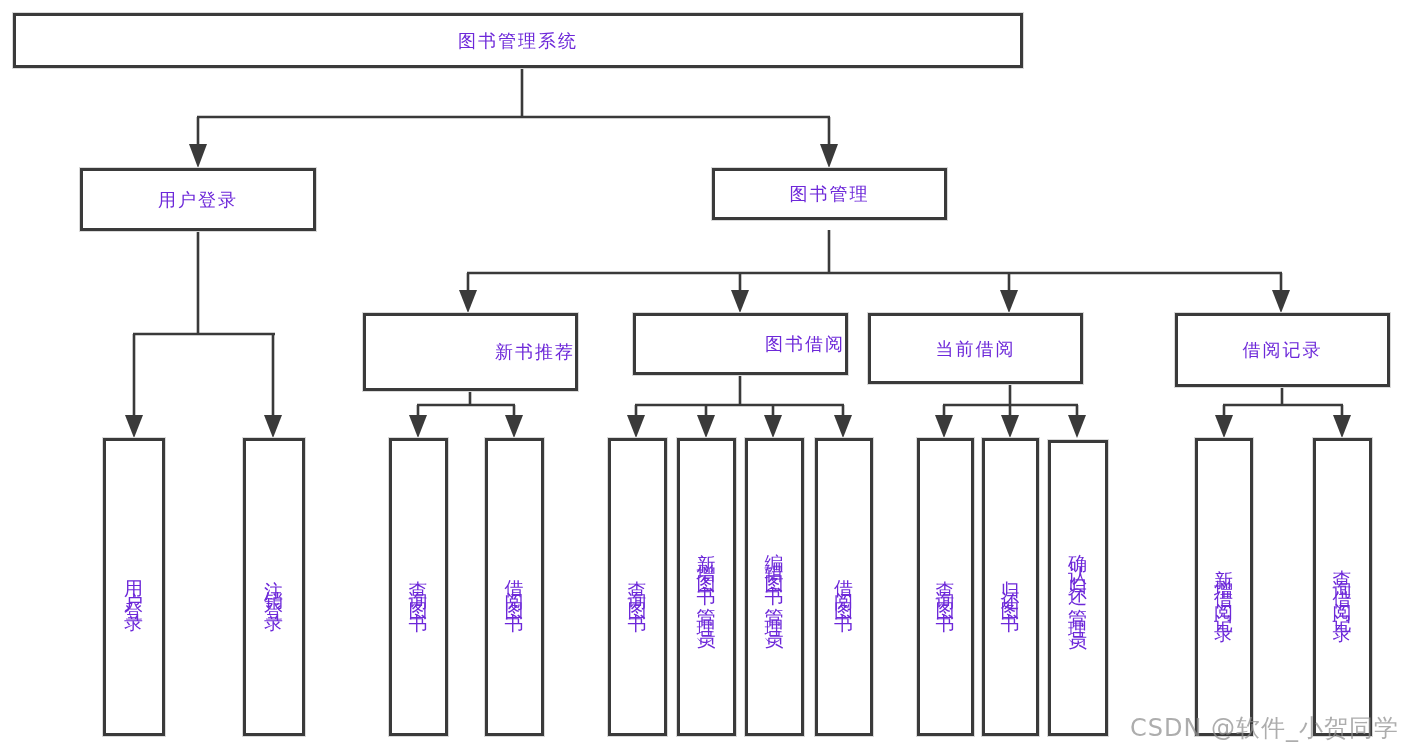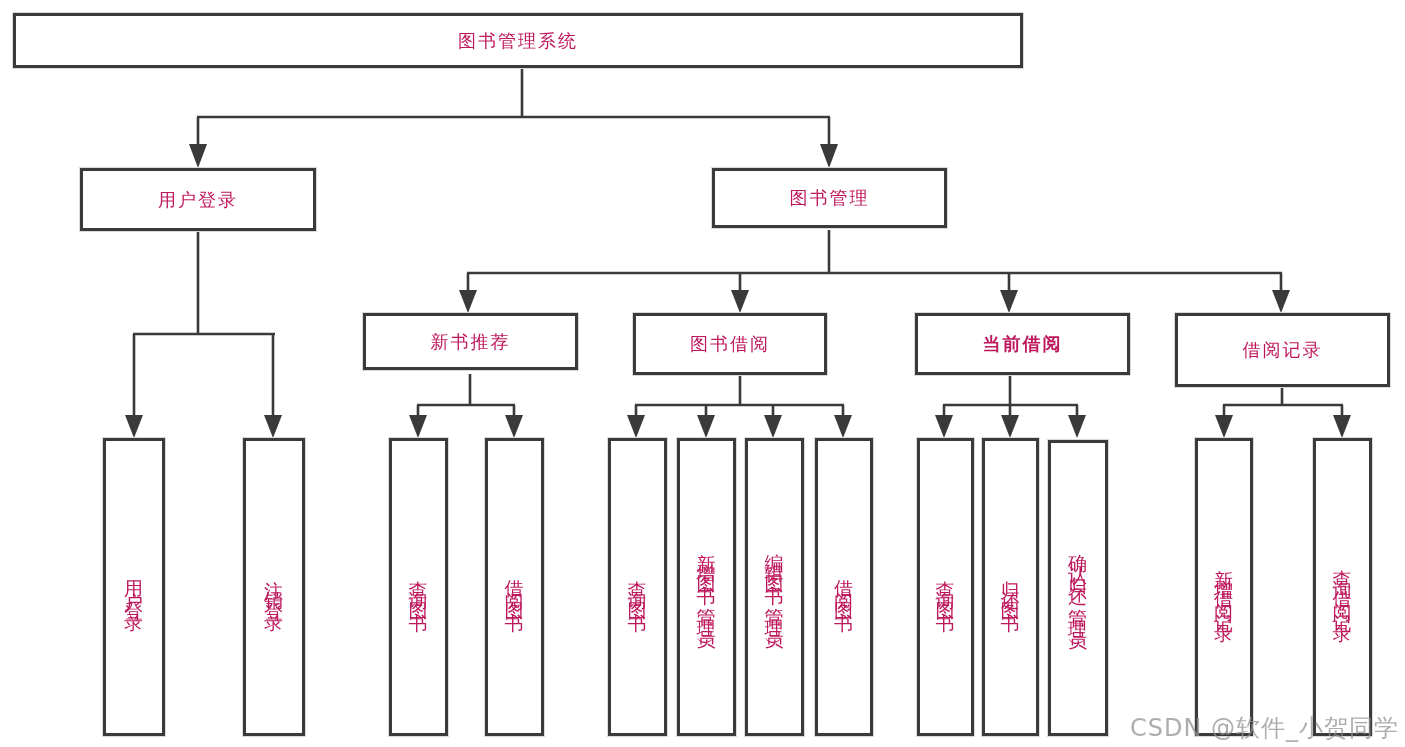--- a/index.html
+++ b/index.html
@@ -19,21 +19,21 @@
   }
   .box {
     position: absolute;
     box-sizing: border-box;
     background: #ffffff;
     border: 3px solid #3a3a3a;
     box-shadow: 0 0 0 1px #dadada;
     display: flex;
     align-items: center;
     justify-content: center;
-    color: #be185d;
+    color: #6d28d9;
     z-index: 2;
   }
   .hlabel {
     font-size: 18px;
     letter-spacing: 2px;
     white-space: nowrap;
   }
   .vlabel {
     writing-mode: vertical-rl;
     text-orientation: mixed;
@@ -117,31 +117,31 @@
     </g>
   </svg>
 
   <div class="box" style="left:13px; top:13px; width:1010px; height:55px;">
     <span class="hlabel">图书管理系统</span>
   </div>
 
   <div class="box" style="left:80px; top:168px; width:236px; height:63px;">
     <span class="hlabel">用户登录</span>
   </div>
-  <div class="box" style="left:712px; top:168px; width:235px; height:60px;">
+  <div class="box" style="left:712px; top:168px; width:235px; height:52px;">
     <span class="hlabel">图书管理</span>
   </div>
 
-  <div class="box" style="left:363px; top:313px; width:215px; height:57px;">
+  <div class="box" style="left:363px; top:313px; width:215px; height:78px;justify-content:flex-end;">
     <span class="hlabel">新书推荐</span>
   </div>
-  <div class="box" style="left:633px; top:313px; width:194px; height:62px;">
+  <div class="box" style="left:633px; top:313px; width:215px; height:62px;justify-content:flex-end;">
     <span class="hlabel">图书借阅</span>
   </div>
-  <div class="box" style="left:915px; top:313px; width:215px; height:62px;font-weight:bold;">
+  <div class="box" style="left:868px; top:313px; width:215px; height:71px;">
     <span class="hlabel">当前借阅</span>
   </div>
   <div class="box" style="left:1175px; top:313px; width:215px; height:74px;">
     <span class="hlabel">借阅记录</span>
   </div>
 
   <div class="box" style="left:103px; top:438px; width:62px; height:298px;">
     <span class="vlabel">用户登录</span>
   </div>
   <div class="box" style="left:243px; top:438px; width:62px; height:298px;">

